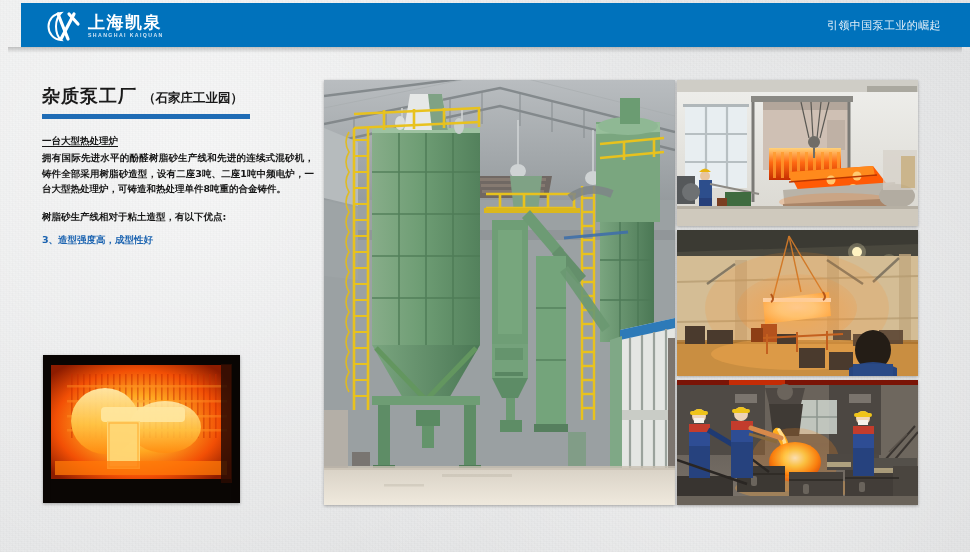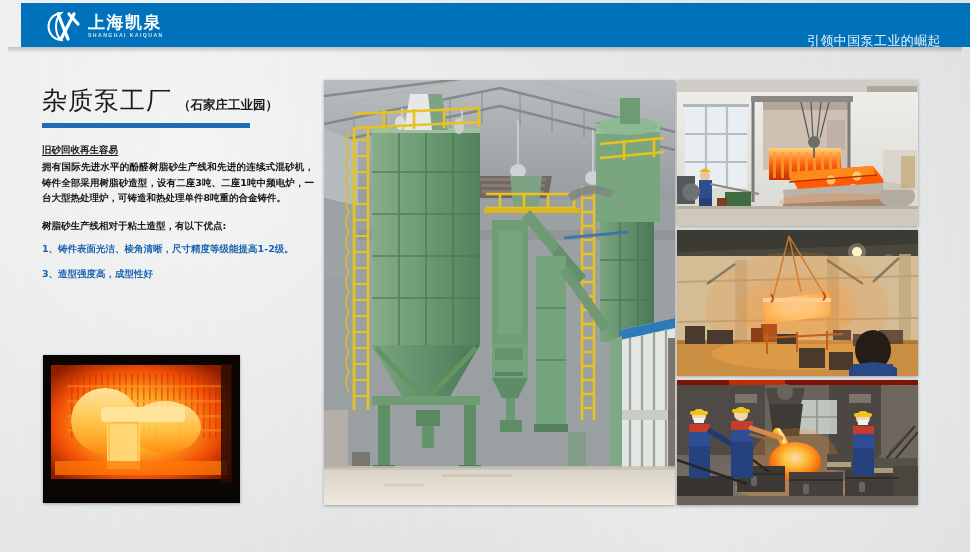--- a/index.html
+++ b/index.html
@@ -72,43 +72,43 @@
     color: #cfe4f4;
     font-size: 5.2px;
     letter-spacing: 1.4px;
     line-height: 8px;
     font-weight: bold;
     transform: scaleY(1.05);
     transform-origin: left top;
   }
   #header-slogan {
     position: absolute;
-    right: 34px; top: 16px; height: 44px;
+    right: 34px; top: 0; height: 44px;
     display: flex; align-items: center;
     color: #e8f2fa;
-    font-size: 13px;
+    font-size: 11px;
     letter-spacing: .4px;
     font-family: "DejaVu Sans", sans-serif;
   }
 
   
   #left-col {
     position: absolute;
     left: 42px; top: 84px;
     width: 272px;
     z-index: 3;
   }
   #title-row {
     display: flex;
     align-items: baseline;
     gap: 6px;
   }
   #page-title {
-    font-size: 25px;
-    font-weight: normal;
+    font-size: 18px;
+    font-weight: bold;
     color: #1a1a1a;
     letter-spacing: 1px;
     font-family: "DejaVu Sans", sans-serif;
   }
   #page-subtitle {
     font-size: 12.5px;
     font-weight: bold;
     color: #1a1a1a;
     font-family: "DejaVu Sans", sans-serif;
   }
@@ -187,28 +187,27 @@
   </div>
 
   <div id="left-col">
 
     <div id="title-row">
       <div id="page-title">杂质泵工厂</div>
       <div id="page-subtitle">（石家庄工业园）</div>
     </div>
     <div id="title-rule"></div>
 
-    <div id="section-heading">旧砂回收再生容易</div>
+    <div id="section-heading">一台大型热处理炉</div>
 
     <div class="body-par">拥有国际先进水平的酚醛树脂砂生产线和先进的连续式混砂机，铸件全部采用树脂砂造型，设有二座3吨、二座1吨中频电炉，一台大型热处理炉，可铸造和热处理单件8吨重的合金铸件。</div>
 
     <div class="body-par" id="intro-lead">树脂砂生产线相对于粘土造型，有以下优点:</div>
 
     <div id="bullets">
-      <div class="bullet">1、铸件表面光洁、棱角清晰，尺寸精度等级能提高1-2级。</div>
       <div class="bullet">3、造型强度高，成型性好</div>
     </div>
   </div>
 
   <div class="photo" id="photo-furnace-interior">
     <svg viewBox="0 0 197 148" preserveAspectRatio="none">
       <defs>
         <radialGradient id="fiGlow" cx="48%" cy="50%" r="62%">
           <stop offset="0%" stop-color="#ffe08a"></stop>
           <stop offset="38%" stop-color="#ffa720"></stop>

